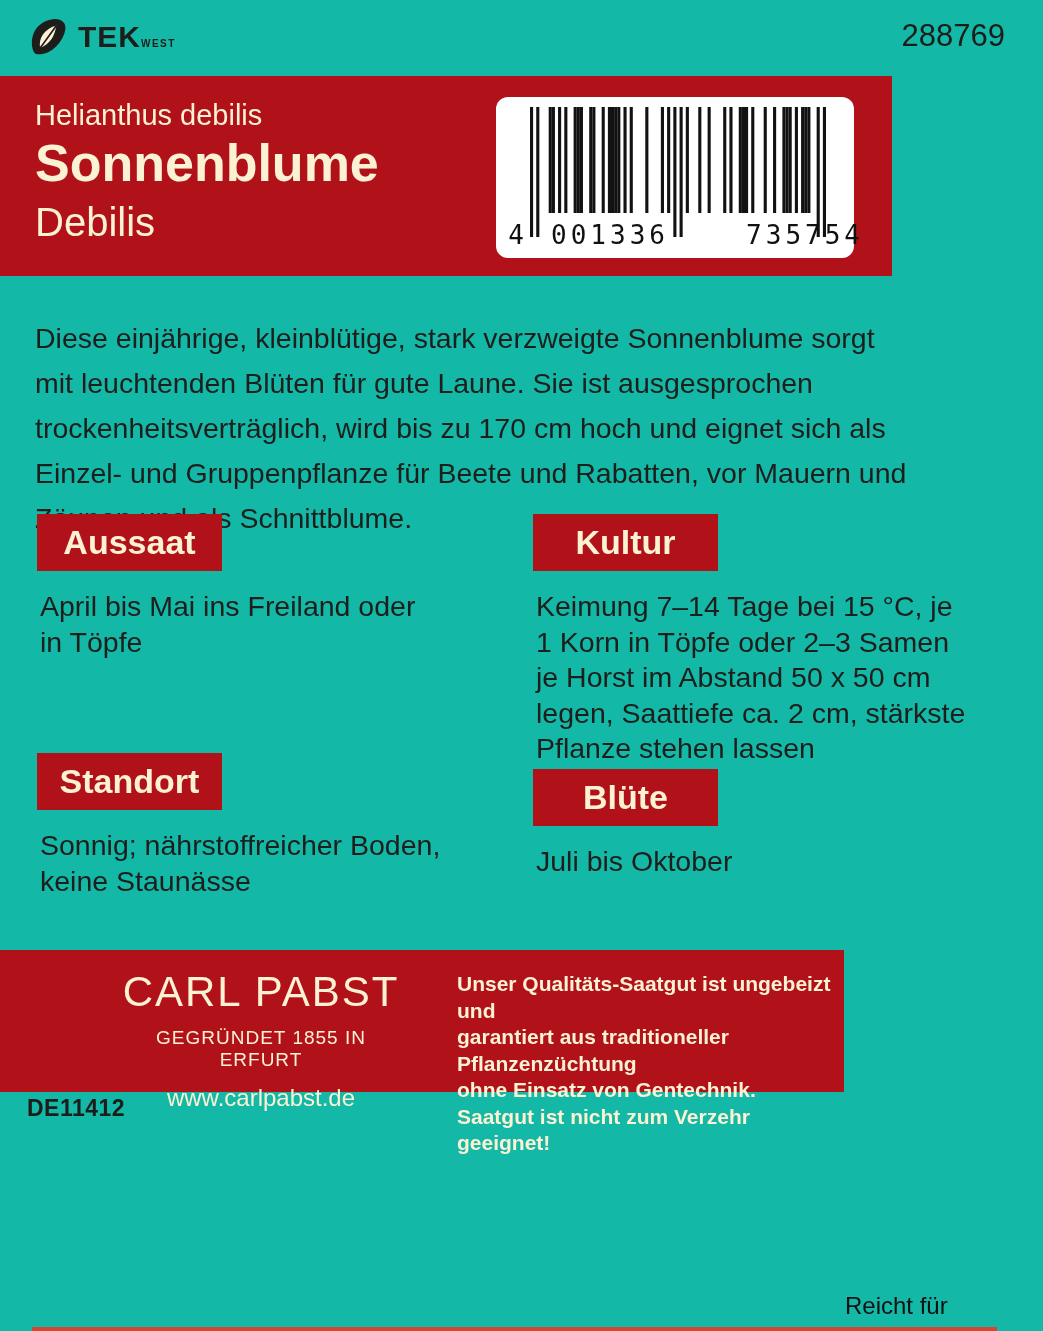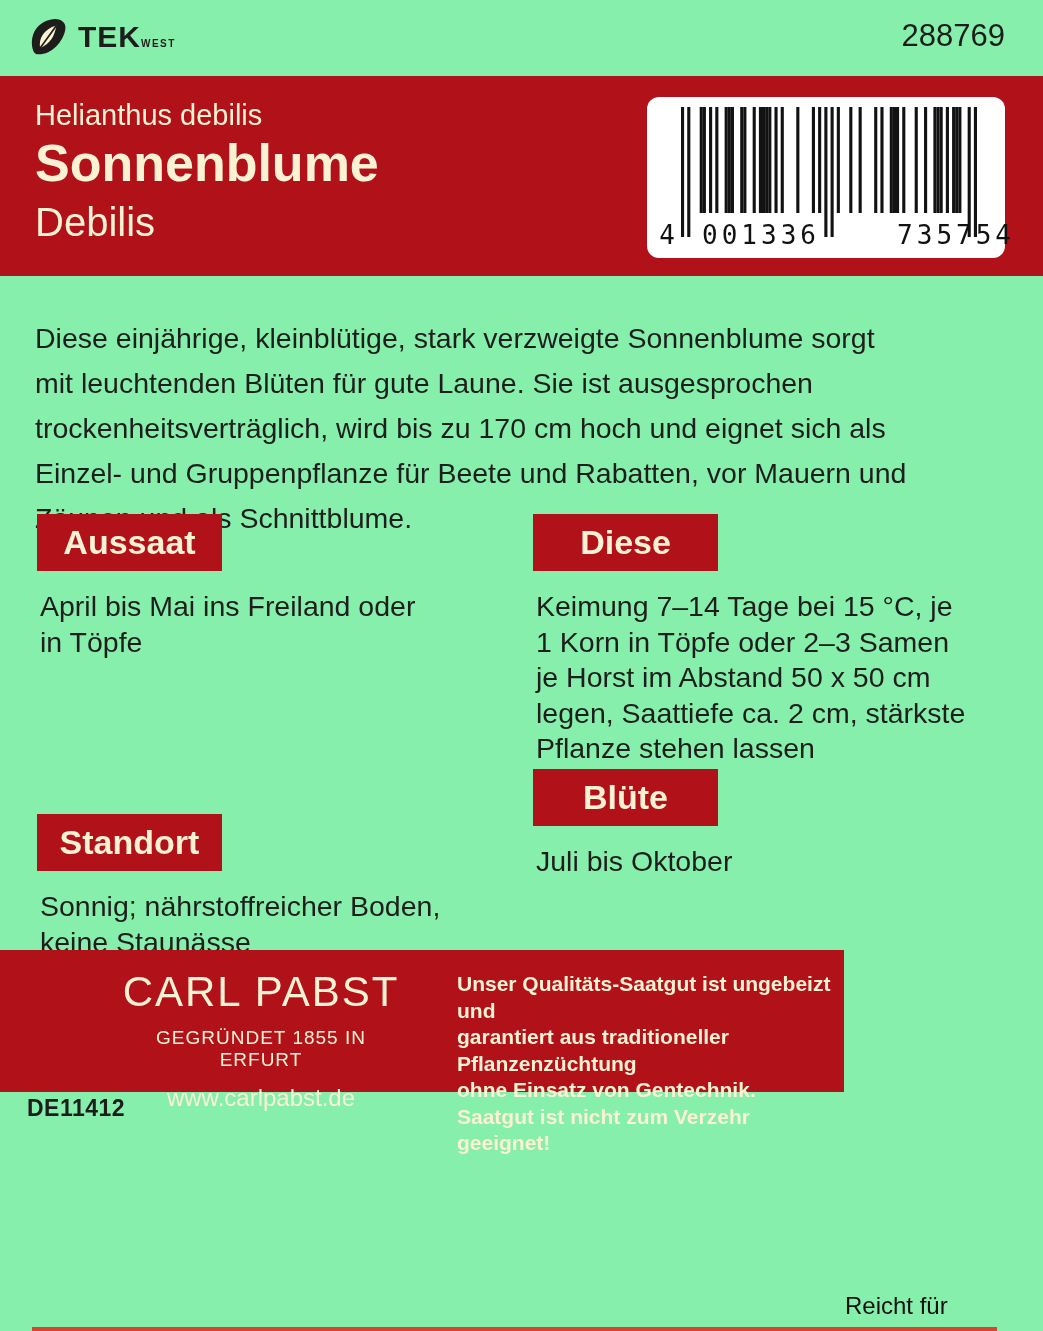--- a/index.html
+++ b/index.html
@@ -1,51 +1,51 @@
 <!DOCTYPE html>
 <html><head>
 <meta charset="utf-8">
 <style>
   html,body{margin:0;padding:0;background:#e8e8e8;}
   .page{
     position:relative; width:1043px; height:1331px;
-    background:#86efac; overflow:hidden;
+    background:#14b8a6; overflow:hidden;
     font-family:"Liberation Sans", sans-serif;
     color:#1E1E1C;
   }
   
   .topbar{position:absolute; left:0; top:0; width:1043px; height:76px;}
   .brand{position:absolute; left:28px; top:16px; display:flex; align-items:center;}
   .brand svg{width:42px; height:42px; display:block;}
   .brand-text{margin-left:8px; display:flex; align-items:baseline; color:#1d1d1b;}
   .brand-name{font-size:30px; font-weight:bold; letter-spacing:1px;}
   .brand-suffix{font-size:10px; font-weight:bold; letter-spacing:1.5px;}
   .article-number{position:absolute; right:38px; top:18px; font-size:31px; color:#1d1d1b;}
   
-  .header-band{position:absolute; left:0; top:76px; width:1043px; height:200px; background:#B1121A;}
+  .header-band{position:absolute; left:0; top:76px; width:892px; height:200px; background:#B1121A;}
   .titles{position:absolute; left:35px; top:0;}
   .title-latin{margin:23px 0 0; font-size:29px; font-weight:normal; color:#FBF1D3;}
   .title-common{margin:1px 0 0; font-size:52px; font-weight:bold; color:#FBF1D3; letter-spacing:0;}
   .title-variety{margin:7px 0 0; font-size:40px; font-weight:normal; color:#FBF1D3;}
   
   .barcode{position:absolute; right:38px; top:21px; width:358px; height:161px;
            background:#ffffff; border-radius:12px;}
   .barcode svg{position:absolute; left:34px; top:10px; width:296px; height:130px; fill:#121212;}
   .bc-digit{position:absolute; font-family:"DejaVu Sans Mono", monospace; font-size:26px; color:#111; bottom:8px;}
   .bc-first{left:8px; width:24px; text-align:center;}
   .bc-left{left:48px; width:132px; text-align:center; letter-spacing:4px;}
   .bc-right{left:192px; width:132px; text-align:right; letter-spacing:4px;margin-left:44px;}
   
   .description{position:absolute; left:35px; top:316px; width:990px; margin:0;
                font-size:28.5px; line-height:45px; white-space:pre-line; color:#1E1E1C;}
   
   .section{position:absolute; width:495px;}
   .sec-aussaat{left:37px; top:514px;}
   .sec-kultur{left:533px; top:514px;}
-  .sec-standort{left:37px; top:814px;}
+  .sec-standort{left:37px; top:753px;}
   .sec-bluete{left:533px; top:769px;}
   .section-label{width:185px; height:57px; background:#B1121A; color:#FBF1D3;
                  font-size:34px; font-weight:bold; text-align:center; line-height:56px;}
   .section-text{margin:18px 0 0 3px; font-size:28.5px; line-height:35.5px;
                 white-space:pre-line; color:#1E1E1C;}
   
   .footer-band{position:absolute; left:0; top:950px; width:844px; height:142px; background:#B1121A; color:#FBF1D3;}
   .company-block{position:absolute; left:118px; top:18px; width:286px; text-align:center;}
   .company-name{font-size:42px; letter-spacing:2px; font-weight:normal;}
   .company-founded{margin-top:11px; font-size:19px; letter-spacing:1px;}
@@ -141,21 +141,21 @@
 trockenheitsverträglich, wird bis zu 170 cm hoch und eignet sich als
 Einzel- und Gruppenpflanze für Beete und Rabatten, vor Mauern und
 Zäunen und als Schnittblume.</p>
 
   <div class="section sec-aussaat">
     <div class="section-label">Aussaat</div>
     <p class="section-text">April bis Mai ins Freiland oder
 in Töpfe</p>
   </div>
   <div class="section sec-kultur">
-    <div class="section-label">Diese</div>
+    <div class="section-label">Kultur</div>
     <p class="section-text">Keimung 7–14 Tage bei 15 °C,  je
 1 Korn in Töpfe oder 2–3 Samen
 je Horst im Abstand 50 x 50 cm
 legen, Saattiefe ca. 2 cm, stärkste
 Pflanze stehen lassen</p>
   </div>
   <div class="section sec-standort">
     <div class="section-label">Standort</div>
     <p class="section-text">Sonnig; nährstoffreicher Boden,
 keine Staunässe</p>

